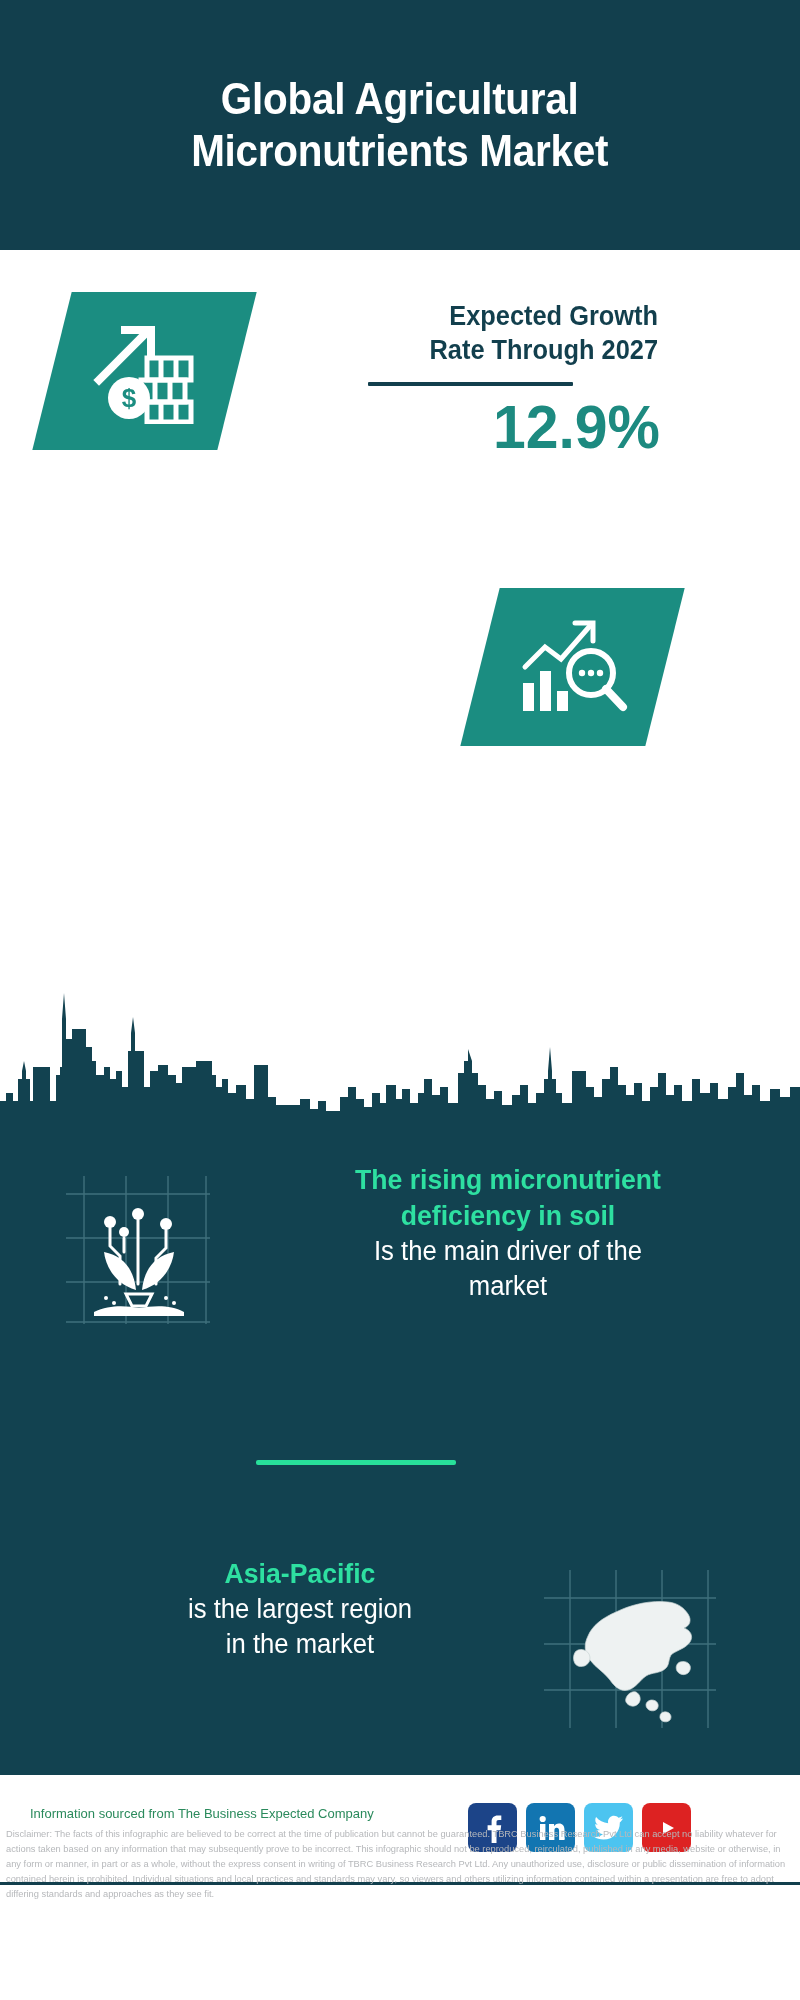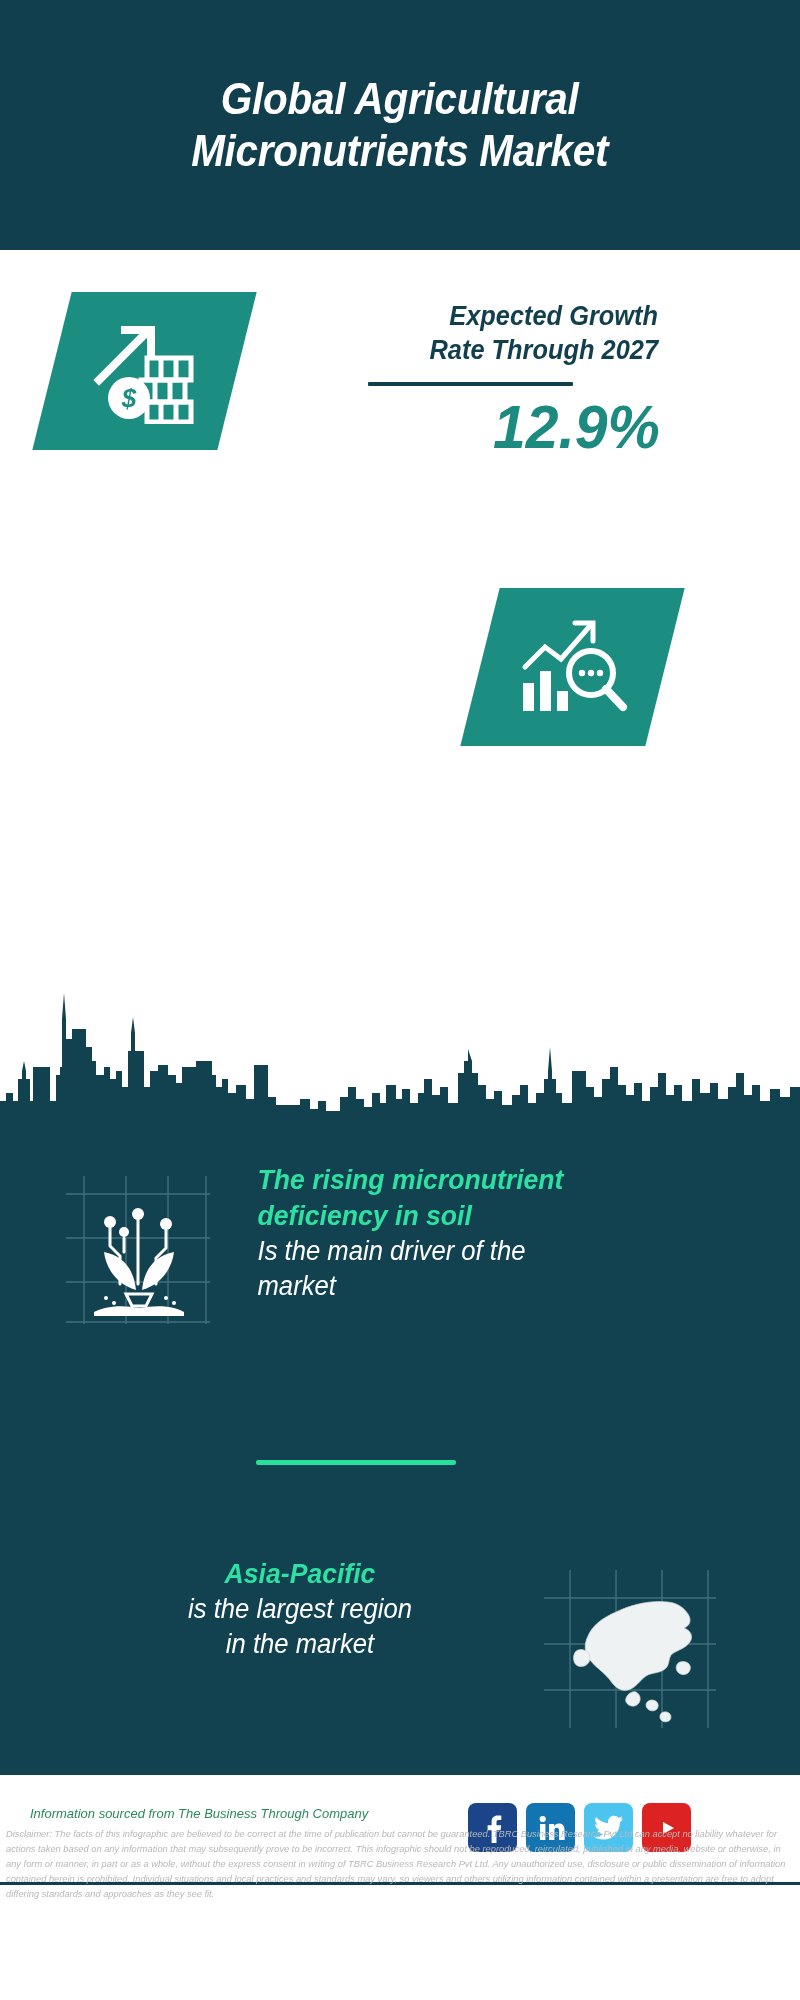--- a/index.html
+++ b/index.html
@@ -2,21 +2,21 @@
 <html><head>
 <meta charset="utf-8">
 <style>
   html,body{margin:0;padding:0;}
   body{
     width:800px;height:2000px;overflow:hidden;
     background:#ffffff;
     font-family:"Liberation Sans",sans-serif;
     -webkit-font-smoothing:antialiased;
   }
-  .page{position:relative;width:800px;height:2000px;font-style:italic;}
+  .page{position:relative;width:800px;height:2000px;}
 
   
   .header{
     position:absolute;left:0;top:0;width:800px;height:250px;
     background:#123f4d;
     display:flex;align-items:center;justify-content:center;
   }
   .header-title{
     color:#ffffff;font-size:44px;font-weight:bold;line-height:1.18;
     text-align:center;letter-spacing:-0.3px;
@@ -67,21 +67,21 @@
     background:#124250;
   }
   .skyline{
     position:absolute;left:0;top:975px;width:800px;height:145px;
     overflow:hidden;
   }
   .skyline svg{display:block;}
 
   .driver-block{position:absolute;left:0;top:1124px;width:800px;height:280px;}
   .driver-icon{position:absolute;left:58px;top:48px;width:160px;height:155px;}
-  .driver-text{position:absolute;left:244px;top:38px;width:540px;text-align:left;}
+  .driver-text{position:absolute;left:238px;top:38px;width:540px;text-align:center;}
 
   .region-block{position:absolute;left:0;top:1448px;width:800px;height:300px;padding-left:24px;}
   .region-divider{
     position:absolute;left:256px;top:12px;width:200px;height:5px;
     background:#28e09a;border-radius:2px;
   }
   .region-text{position:absolute;left:30px;top:108px;width:540px;text-align:center;}
   .region-icon{position:absolute;left:540px;top:118px;width:180px;height:165px;}
 
   .hl{
@@ -311,21 +311,21 @@
           <path d="M112 134 C117 134 120 139 117 143 C113 147 106 144 106 139 C106 136 109 134 112 134 Z"></path>
           <path d="M124 146 C129 145 133 150 130 154 C126 158 119 155 120 150 C120 148 122 146 124 146 Z"></path>
           <path d="M140 96 C146 94 152 98 150 104 C148 110 140 110 137 105 C135 101 137 97 140 96 Z"></path>
         </g>
       </svg>
     </div>
   </div>
 
   <div class="footer">
     <div class="footer-src">
-      <div>Information sourced from The Business Through Company</div>
+      <div>Information sourced from The Business Expected Company</div>
     </div>
     <div class="socials">
       <div class="soc soc-fb">
         <svg width="26" height="30" viewBox="0 0 26 30">
           <path fill="#ffffff" d="M16.5 30 L16.5 17.2 L20.6 17.2 L21.2 12.3 L16.5 12.3
             L16.5 9.3 C16.5 7.9 16.9 7 18.9 7 L21.3 7 L21.3 2.6 C20.9 2.5 19.4 2.4 17.7 2.4
             C14.1 2.4 11.6 4.6 11.6 8.7 L11.6 12.3 L7.6 12.3 L7.6 17.2 L11.6 17.2 L11.6 30 Z"></path>
         </svg>
       </div>
       <div class="soc soc-li">

